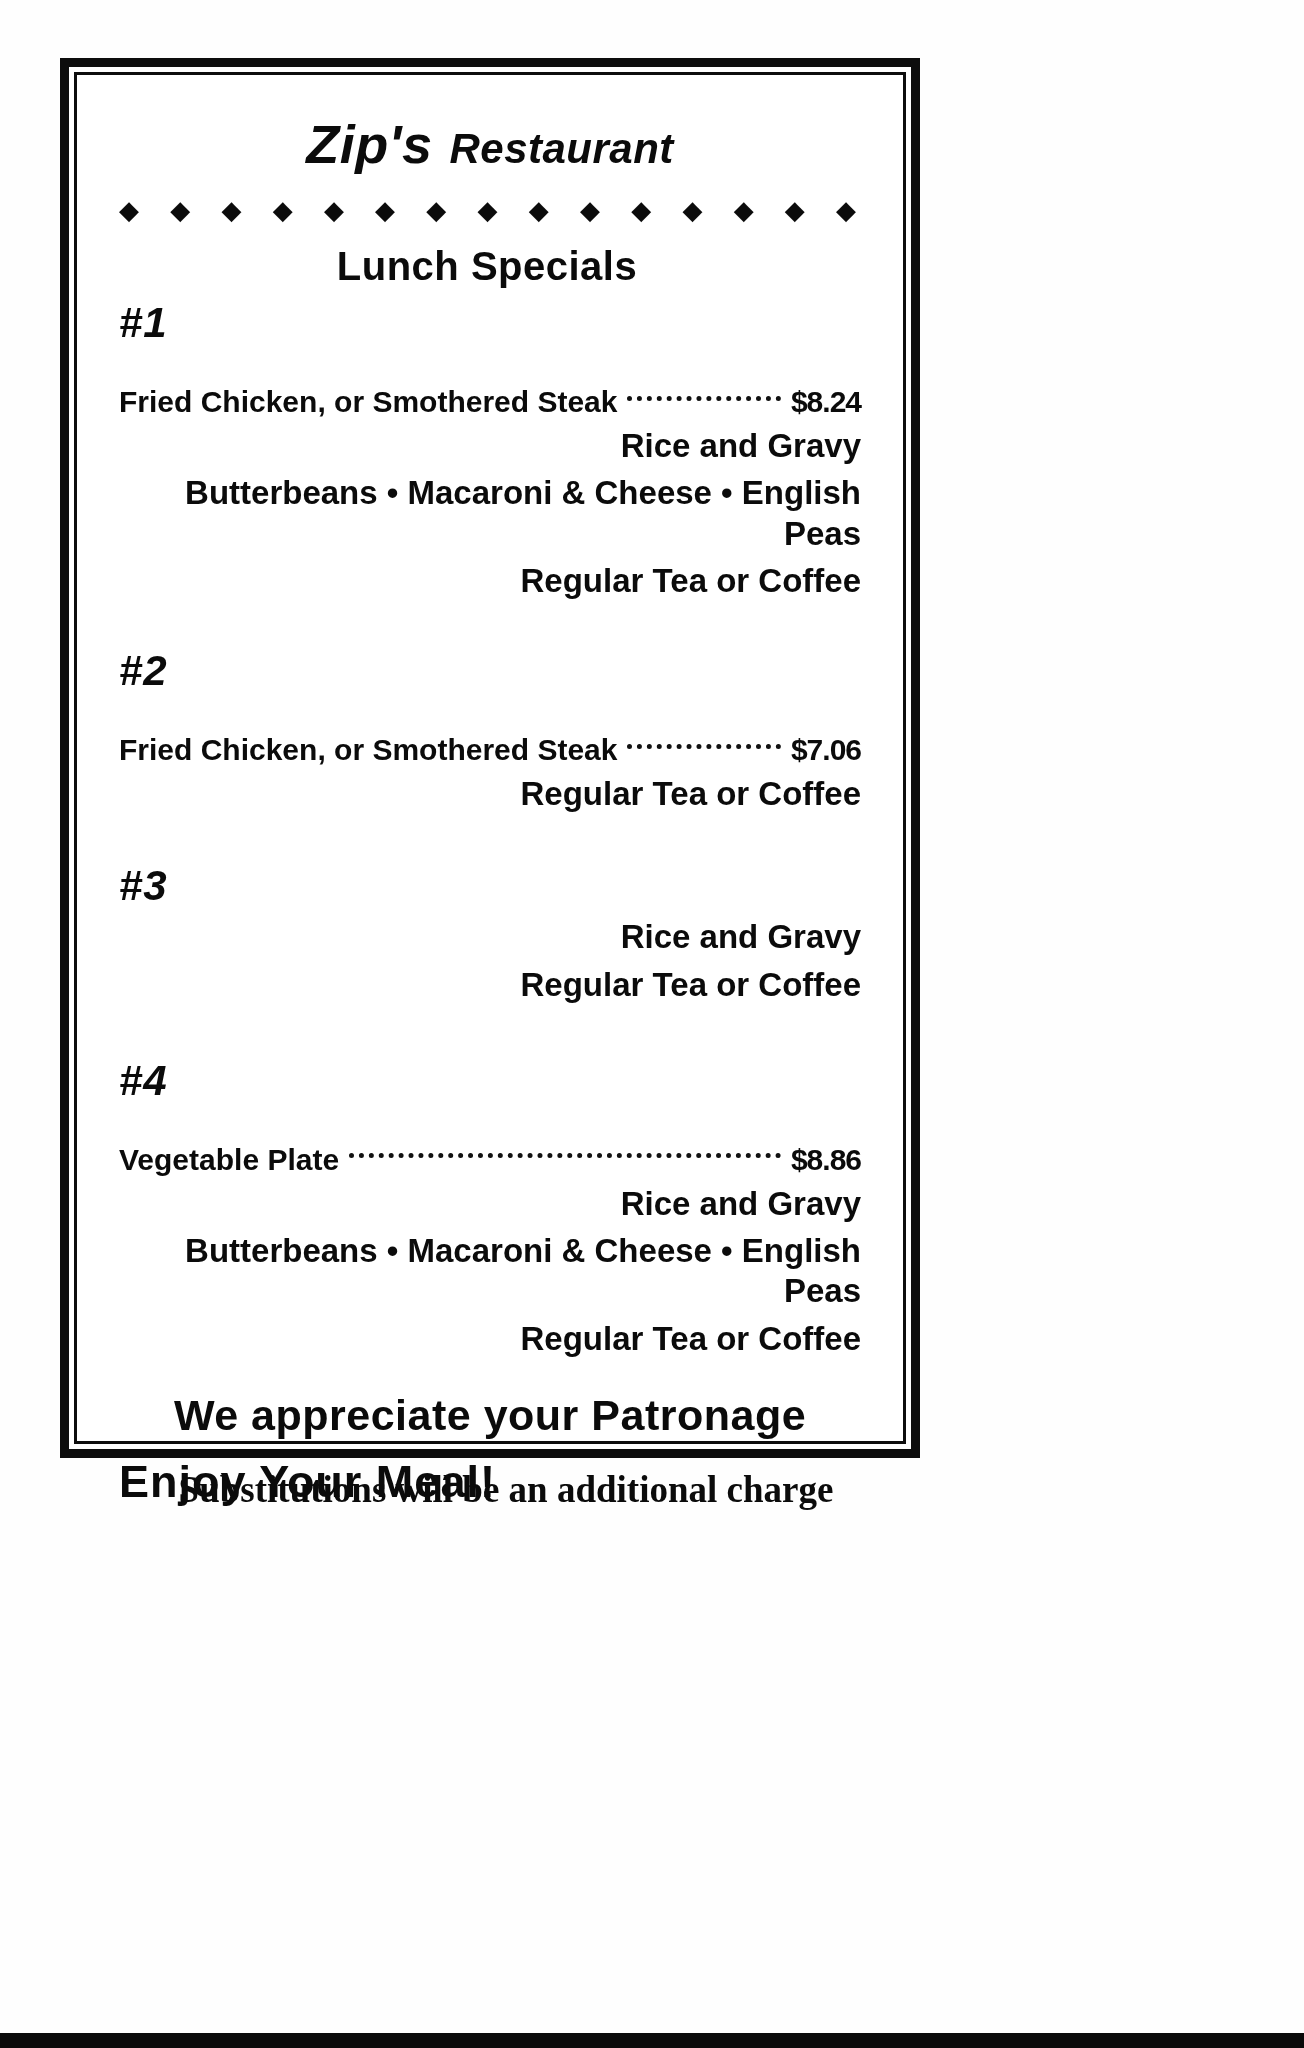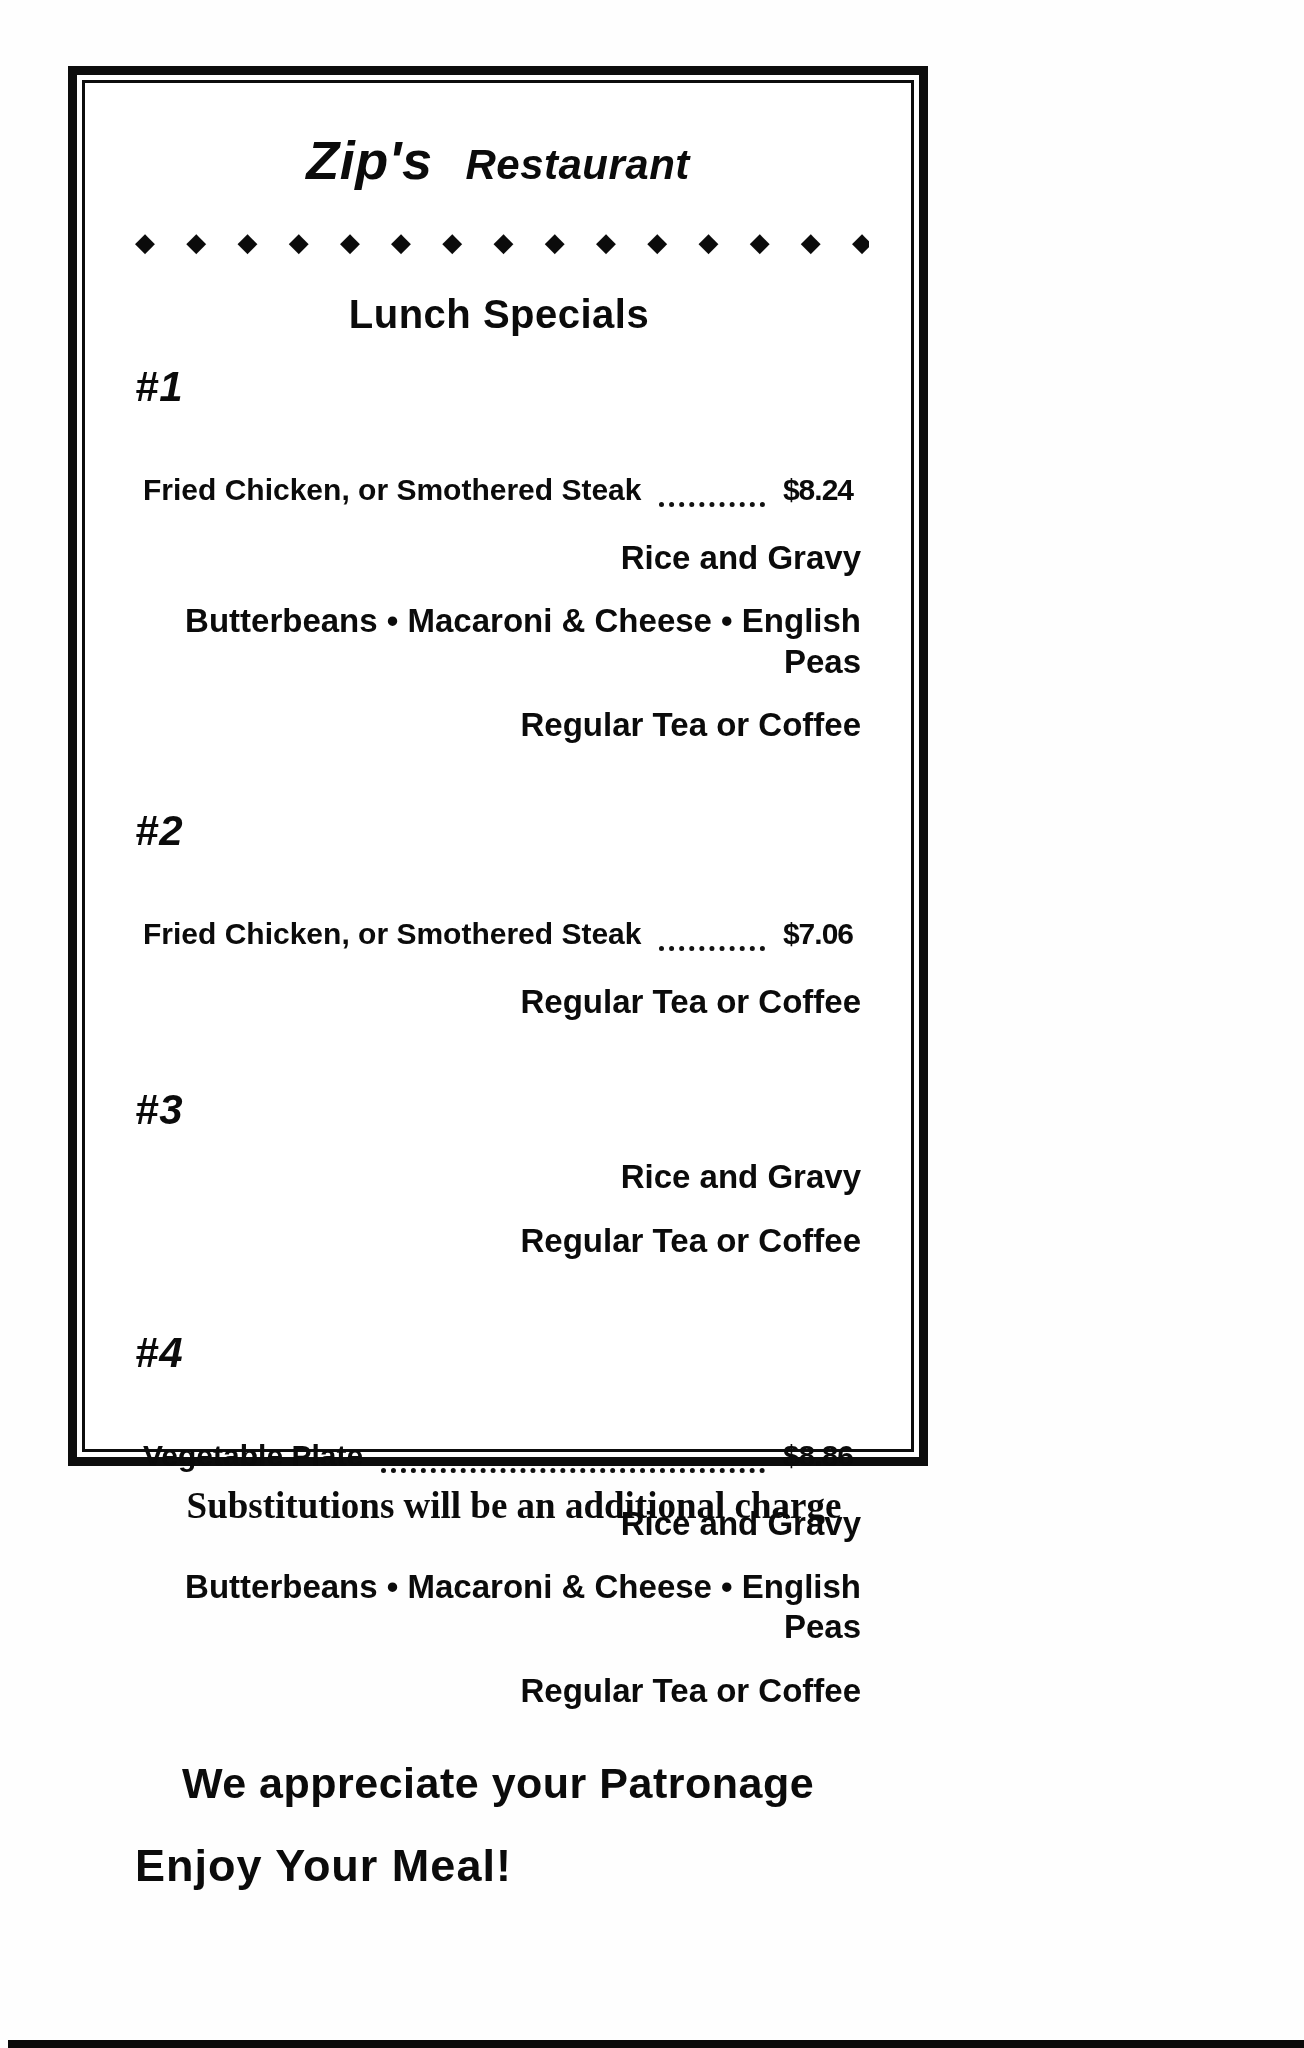--- a/index.html
+++ b/index.html
@@ -1,15 +1,15 @@
 <!DOCTYPE html>
 <html><head>
 <meta charset="utf-8">
 <style>
-  * { margin: 0; padding: 8px; box-sizing: border-box; }
+  * { margin: 0; padding: 0; box-sizing: border-box; }
   html, body { width: 1304px; height: 2048px; }
   body {
     position: relative;
     background: #fefefe;
     color: #0b0b0b;
     font-family: "Liberation Sans", sans-serif;
     overflow: hidden;
   }
 
   .menu-outer {
@@ -70,21 +70,21 @@
     font-style: italic;
     letter-spacing: 1px;
   }
   .num-1 { margin-top: 10px; }
   .num-2 { margin-top: 46px; }
   .num-3 { margin-top: 48px; }
   .num-4 { margin-top: 52px; }
 
   .price-row {
     display: flex;
-    align-items: flex-end;
+    align-items: center;
     font-size: 30px;
     font-weight: 700;
     margin-top: 38px;
   }
   .price-row .item-label { white-space: nowrap; }
   .price-row .dot-leader {
     flex: 1;
     border-bottom: 5px dotted #111;
     margin: 0 10px 8px 10px;
     min-width: 30px;

